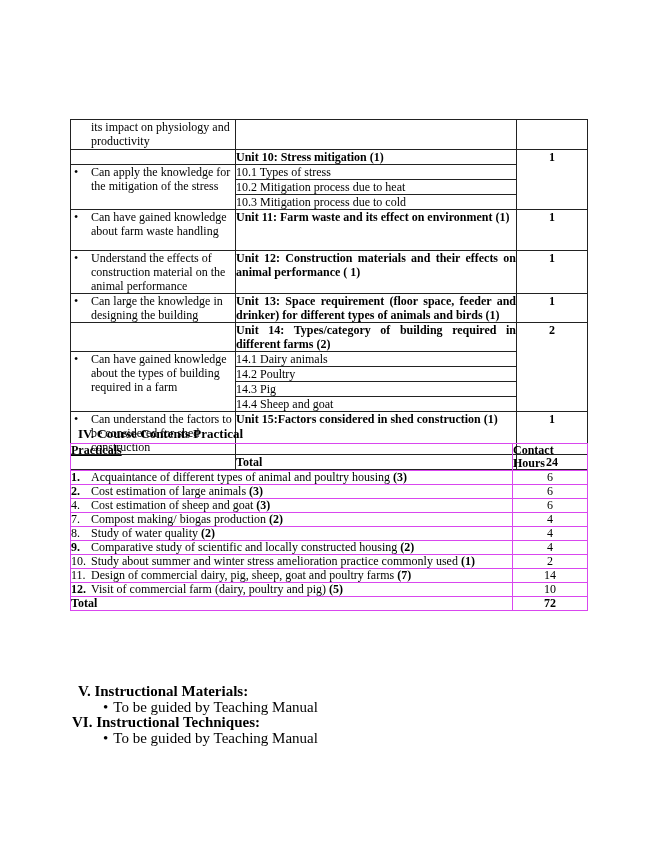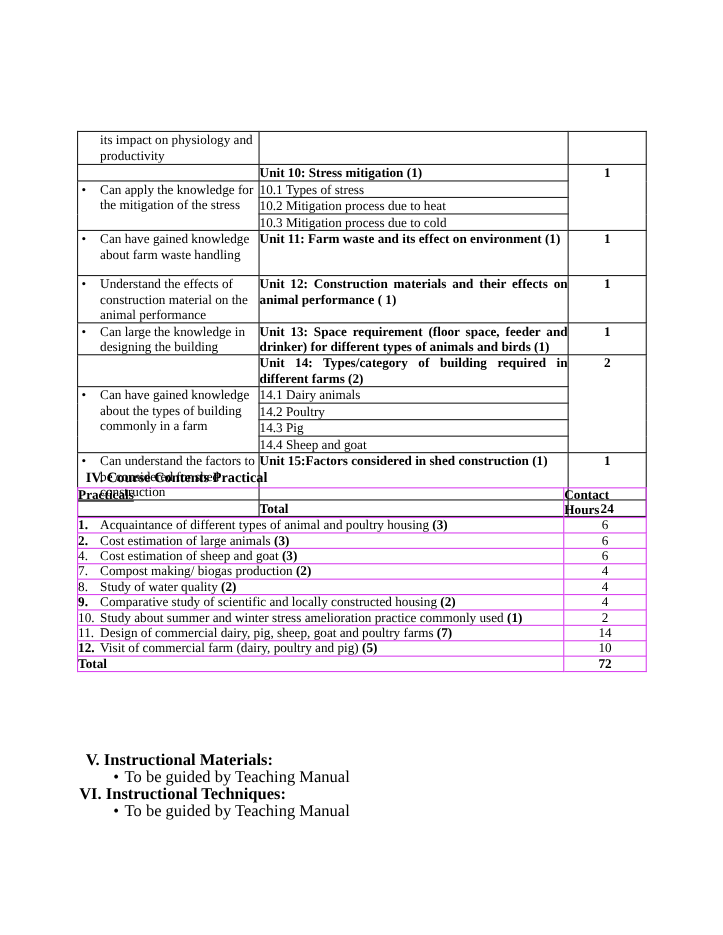--- a/index.html
+++ b/index.html
@@ -119,21 +119,21 @@
     </tr>
     <tr style="height:28px">
       <td class="oc-td"></td>
       <td class="u-td u-title">Unit 14: Types/category of building required in different farms (2)</td>
       <td class="h-td" rowspan="5">2</td>
     </tr>
     <tr style="height:13px">
       <td class="oc-td" rowspan="4">
         <div class="oc">
               <span class="blt"></span>
-        <div class="otxt">Can have gained knowledge about the types of building commonly in a farm</div>
+        <div class="otxt">Can have gained knowledge about the types of building required in a farm</div>
             </div>
       </td>
       <td class="u-td">14.1 Dairy animals</td>
     </tr>
     <tr style="height:13px">
       <td class="u-td">14.2 Poultry</td>
     </tr>
     <tr style="height:13px">
       <td class="u-td">14.3 Pig</td>
     </tr>

